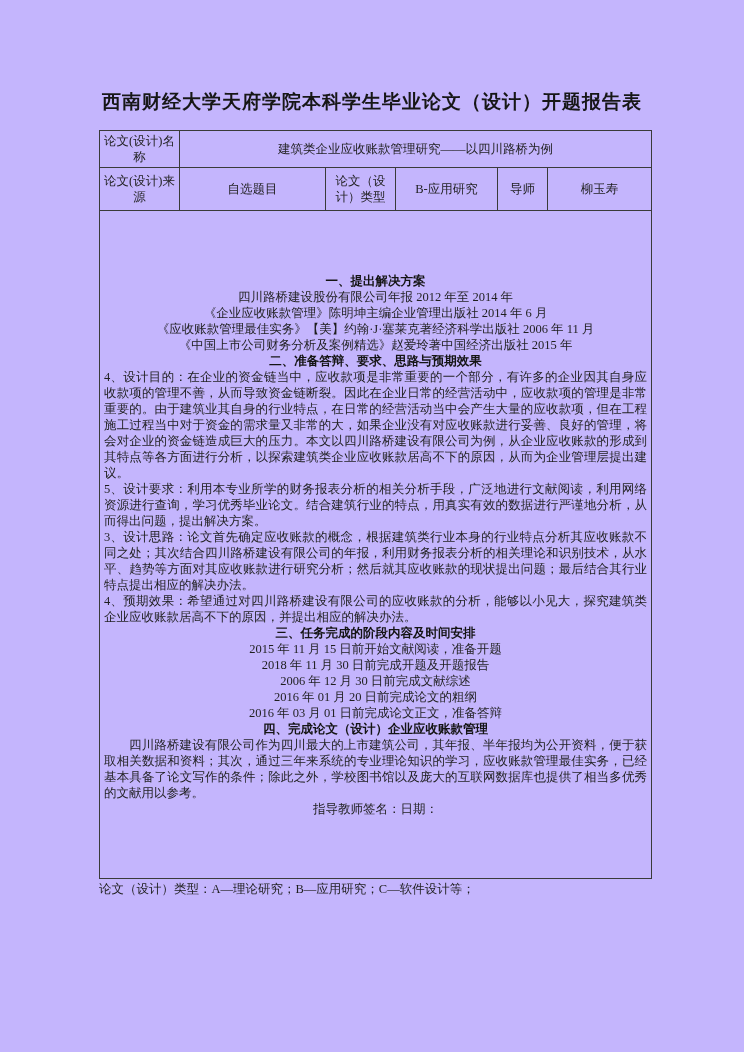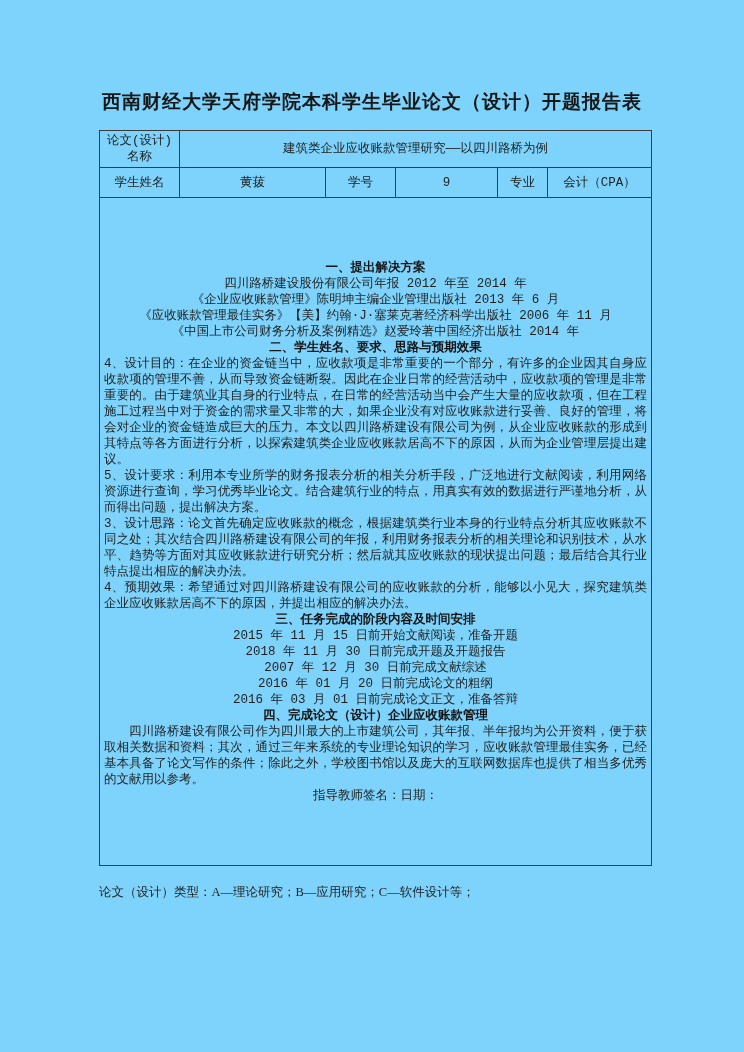--- a/index.html
+++ b/index.html
@@ -4,41 +4,40 @@
 <style>
   html, body {
     margin: 0;
     padding: 0;
     background: #ffffff;
   }
   .page {
     position: relative;
     width: 744px;
     height: 1052px;
-    background: #7dd3fc;
+    background: #c4b5fd;
     font-family: "Liberation Serif", "DejaVu Serif", serif;
     color: #1f1f1f;
     overflow: hidden;
   }
   .doc-title {
     margin: 0;
     padding-top: 88px;
     text-align: center;
     font-size: 19px;
     font-weight: bold;
     line-height: 27px;
     letter-spacing: 1px;
     color: #171717;
   }
   table.form-table {
     border-collapse: collapse;
     table-layout: fixed;
     margin: 15px 0 0 99px;
     width: 552px;
-    font-family: Liberation Mono, monospace;
   }
   table.form-table td {
     border: 1px solid #3a3a3a;
     font-size: 12.5px;
     line-height: 16px;
     text-align: center;
     vertical-align: middle;
     padding: 2px 4px;
     word-break: break-all;
   }
@@ -57,21 +56,21 @@
     font-weight: bold;
     color: #141414;
   }
   .body-cell p {
     margin: 0;
     text-align: justify;
   }
   .indent-para { text-indent: 2em; }
   .line { display: block; }
   .footer-note {
-    margin: 17px 0 0 99px;
+    margin: 1px 0 0 99px;
     font-size: 12.5px;
     line-height: 18px;
     color: #1f1f1f;
   }
 </style>
 </head>
 <body>
 
 <div class="page">
 
@@ -84,52 +83,52 @@
         <col style="width:70px">
       <col style="width:102px">
         <col style="width:50px">
         <col style="width:104px">
     </colgroup>
     <tbody>
         <tr class="row-name">
       <td>论文(设计)名称</td>
       <td colspan="5">建筑类企业应收账款管理研究——以四川路桥为例</td>
     </tr>
-    <tr class="row-student">
-      <td>学生姓名</td>
-      <td>黄菝</td>
-      <td>学号</td>
-      <td>9</td>
-      <td>专业</td>
-      <td>会计（CPA）</td>
+    <tr class="row-source">
+      <td>论文(设计)来源</td>
+      <td>自选题目</td>
+      <td>论文（设计）类型</td>
+      <td>B-应用研究</td>
+      <td>导师</td>
+      <td>柳玉寿</td>
     </tr>
     <tr>
       <td colspan="6" class="body-cell">
 
         <div>
           <span class="line sec-heading">一、提出解决方案</span>
           <span class="line">四川路桥建设股份有限公司年报 2012 年至 2014 年</span>
-          <span class="line">《企业应收账款管理》陈明坤主编企业管理出版社 2013 年 6 月</span>
+          <span class="line">《企业应收账款管理》陈明坤主编企业管理出版社 2014 年 6 月</span>
           <span class="line">《应收账款管理最佳实务》【美】约翰·J·塞莱克著经济科学出版社 2006 年 11 月</span>
-          <span class="line">《中国上市公司财务分析及案例精选》赵爱玲著中国经济出版社 2014 年</span>
+          <span class="line">《中国上市公司财务分析及案例精选》赵爱玲著中国经济出版社 2015 年</span>
         </div>
 
         <div>
-          <span class="line sec-heading">二、学生姓名、要求、思路与预期效果</span>
+          <span class="line sec-heading">二、准备答辩、要求、思路与预期效果</span>
           <p>4、设计目的：在企业的资金链当中，应收款项是非常重要的一个部分，有许多的企业因其自身应收款项的管理不善，从而导致资金链断裂。因此在企业日常的经营活动中，应收款项的管理是非常重要的。由于建筑业其自身的行业特点，在日常的经营活动当中会产生大量的应收款项，但在工程施工过程当中对于资金的需求量又非常的大，如果企业没有对应收账款进行妥善、良好的管理，将会对企业的资金链造成巨大的压力。本文以四川路桥建设有限公司为例，从企业应收账款的形成到其特点等各方面进行分析，以探索建筑类企业应收账款居高不下的原因，从而为企业管理层提出建议。</p>
           <p>5、设计要求：利用本专业所学的财务报表分析的相关分析手段，广泛地进行文献阅读，利用网络资源进行查询，学习优秀毕业论文。结合建筑行业的特点，用真实有效的数据进行严谨地分析，从而得出问题，提出解决方案。</p>
           <p>3、设计思路：论文首先确定应收账款的概念，根据建筑类行业本身的行业特点分析其应收账款不同之处；其次结合四川路桥建设有限公司的年报，利用财务报表分析的相关理论和识别技术，从水平、趋势等方面对其应收账款进行研究分析；然后就其应收账款的现状提出问题；最后结合其行业特点提出相应的解决办法。</p>
           <p>4、预期效果：希望通过对四川路桥建设有限公司的应收账款的分析，能够以小见大，探究建筑类企业应收账款居高不下的原因，并提出相应的解决办法。</p>
         </div>
 
         <div>
           <span class="line sec-heading">三、任务完成的阶段内容及时间安排</span>
           <span class="line">2015 年 11 月 15 日前开始文献阅读，准备开题</span>
           <span class="line">2018 年 11 月 30 日前完成开题及开题报告</span>
-          <span class="line">2007 年 12 月 30 日前完成文献综述</span>
+          <span class="line">2006 年 12 月 30 日前完成文献综述</span>
           <span class="line">2016 年 01 月 20 日前完成论文的粗纲</span>
           <span class="line">2016 年 03 月 01 日前完成论文正文，准备答辩</span>
         </div>
 
         <div>
           <span class="line sec-heading">四、完成论文（设计）企业应收账款管理</span>
           <p class="indent-para">四川路桥建设有限公司作为四川最大的上市建筑公司，其年报、半年报均为公开资料，便于获取相关数据和资料；其次，通过三年来系统的专业理论知识的学习，应收账款管理最佳实务，已经基本具备了论文写作的条件；除此之外，学校图书馆以及庞大的互联网数据库也提供了相当多优秀的文献用以参考。</p>
         </div>
 
         <span class="line">指导教师签名：日期：</span>

